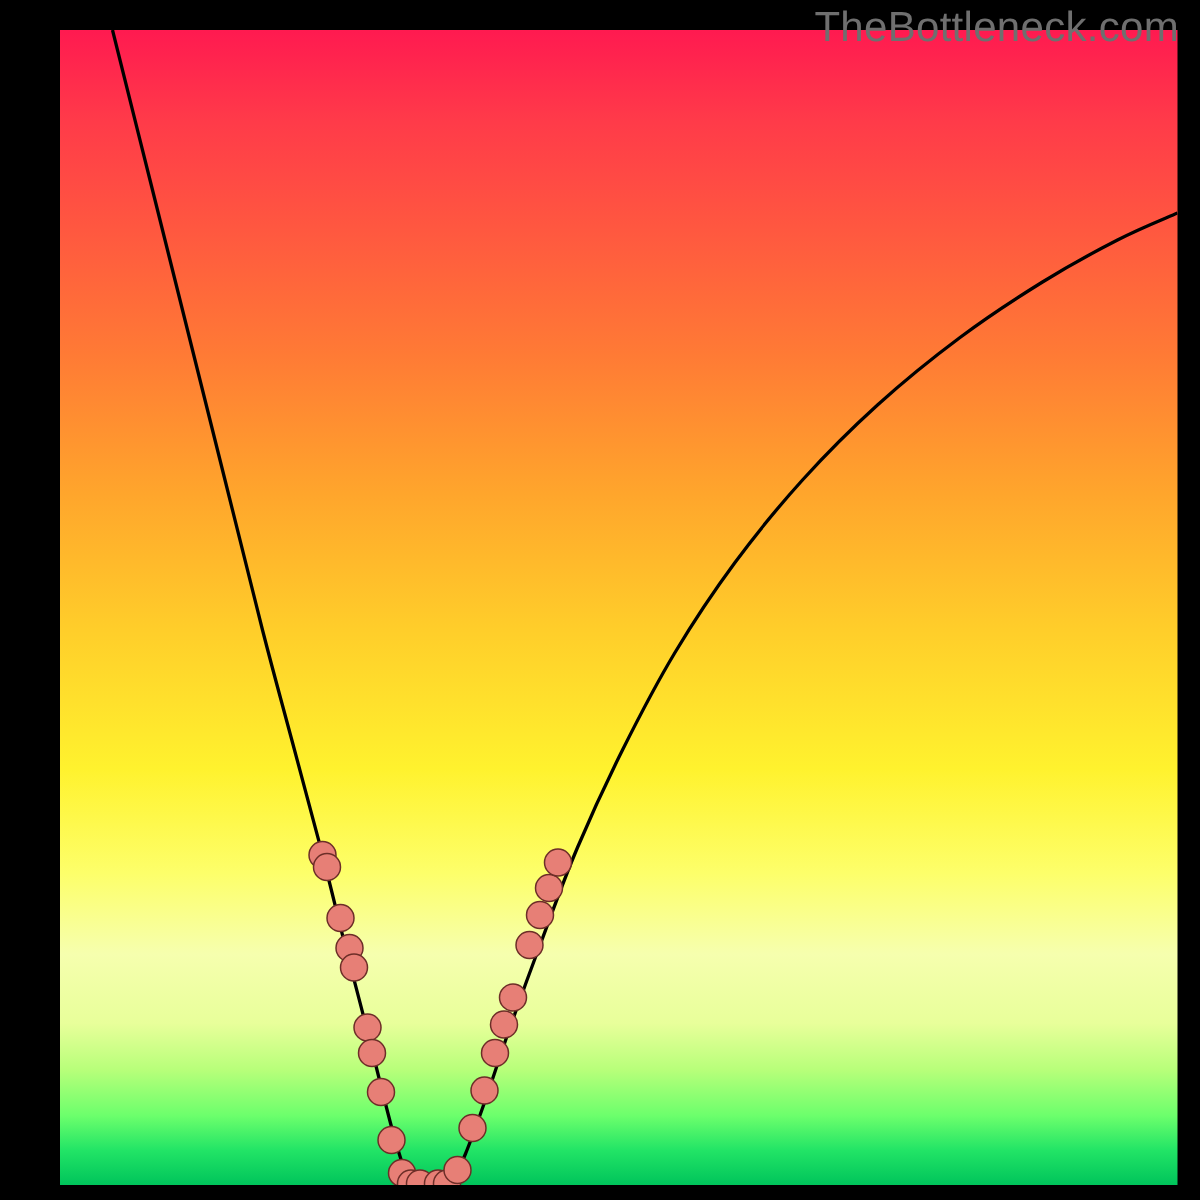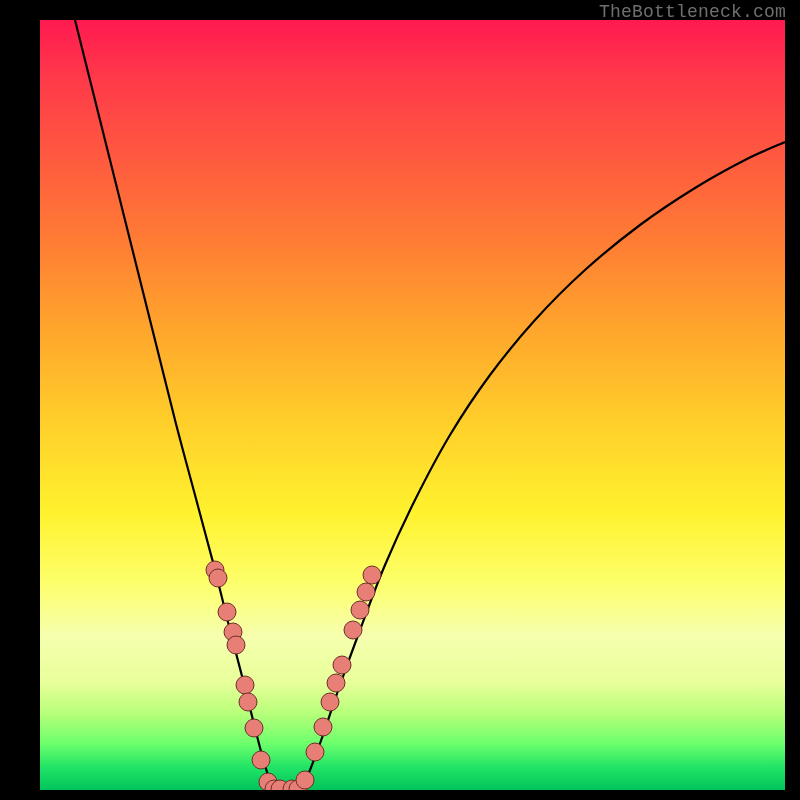--- a/index.html
+++ b/index.html
@@ -37,22 +37,22 @@
       #e8ff9a 86%,
       #b8ff7a 90%,
       #6cff6c 94%,
       #22e466 97%,
       #00c45b 100%);
   }
   .watermark {
     position: absolute;
     top: 2px;
     right: 14px;
-    font-family: Liberation Mono, monospace;
-    font-size: 18px;
+    font-family: Liberation Sans, sans-serif;
+    font-size: 28px;
     color: #6f6f6f;
     letter-spacing: 0.2px;
     user-select: none;
   }
   svg {
     position: absolute;
     left: 0;
     top: 0;
   }
 </style>

